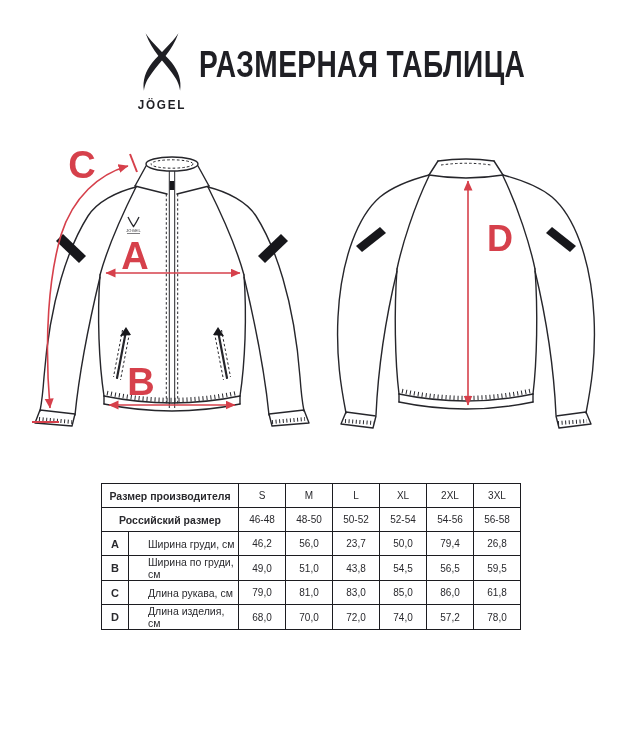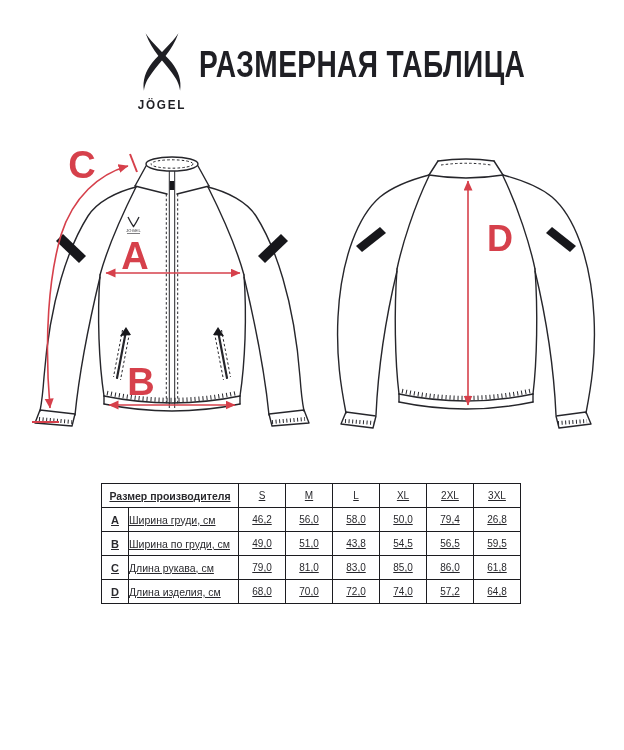--- a/index.html
+++ b/index.html
@@ -28,29 +28,28 @@
   .blk{fill:#17171b;stroke:none;}
   .red{stroke:#d6404b;stroke-width:1.6;fill:none;}
   .red2{stroke:#d6404b;stroke-width:2;fill:none;}
   .dim{font-family:"Liberation Sans",sans-serif;font-size:38px;font-weight:700;fill:#d6404b;}
   .dim-d{font-size:36px;}
   .microtext{font-family:"Liberation Sans",sans-serif;font-size:4px;fill:#26262b;letter-spacing:.4px;}
   
   .size-table{
     position:absolute;left:101px;top:483px;border-collapse:collapse;table-layout:fixed;
     border:1.5px solid #1c1c20;
-    text-decoration:underline;
   }
   .size-table td{
     border:1px solid #1c1c20;height:23px;text-align:center;vertical-align:middle;
     font-size:10px;color:#2a2a2e;padding:0 2px;
   }
   .size-table td.lbl{font-weight:700;font-size:10.5px;}
   .size-table td.key{font-weight:700;font-size:11px;}
-  .size-table td.mlbl{text-align:left;padding-left:0;font-size:10.5px;}
+  .size-table td.mlbl{text-align:left;padding-left:19px;font-size:10.5px;}
 </style>
 </head>
 <body>
 
 <div class="page">
 
   <div class="logo">
     <svg width="46" height="58" viewBox="0 0 56 70" aria-hidden="true">
       <path d="M8,0 C16,22 30,34 40,48 C46,56 49,62 50,70 C52,58 48,46 40,36 C30,24 16,12 8,0 Z" fill="#1f1f24"></path>
       <path d="M48,0 C40,22 26,34 16,48 C10,56 7,62 6,70 C4,58 8,46 16,36 C26,24 40,12 48,0 Z" fill="#1f1f24"></path>
@@ -184,25 +183,34 @@
       <tr>
         <td class="lbl" colspan="2">Размер производителя</td>
         <td>S</td>
         <td>M</td>
         <td>L</td>
         <td>XL</td>
         <td>2XL</td>
         <td>3XL</td>
       </tr>
       <tr>
+        <td class="lbl" colspan="2">Российский размер</td>
+        <td>46-48</td>
+        <td>48-50</td>
+        <td>50-52</td>
+        <td>52-54</td>
+        <td>54-56</td>
+        <td>56-58</td>
+      </tr>
+      <tr>
         <td class="key">A</td>
         <td class="mlbl">Ширина груди, см</td>
         <td>46,2</td>
         <td>56,0</td>
-        <td>58,0</td>
+        <td>23,7</td>
         <td>50,0</td>
         <td>79,4</td>
         <td>26,8</td>
       </tr>
       <tr>
         <td class="key">B</td>
         <td class="mlbl">Ширина по груди, см</td>
         <td>49,0</td>
         <td>51,0</td>
         <td>43,8</td>
@@ -221,18 +229,18 @@
         <td>61,8</td>
       </tr>
       <tr>
         <td class="key">D</td>
         <td class="mlbl">Длина изделия, см</td>
         <td>68,0</td>
         <td>70,0</td>
         <td>72,0</td>
         <td>74,0</td>
         <td>57,2</td>
-        <td>64,8</td>
+        <td>78,0</td>
       </tr>
     </tbody>
   </table>
 
 </div>
 
 </body></html>

